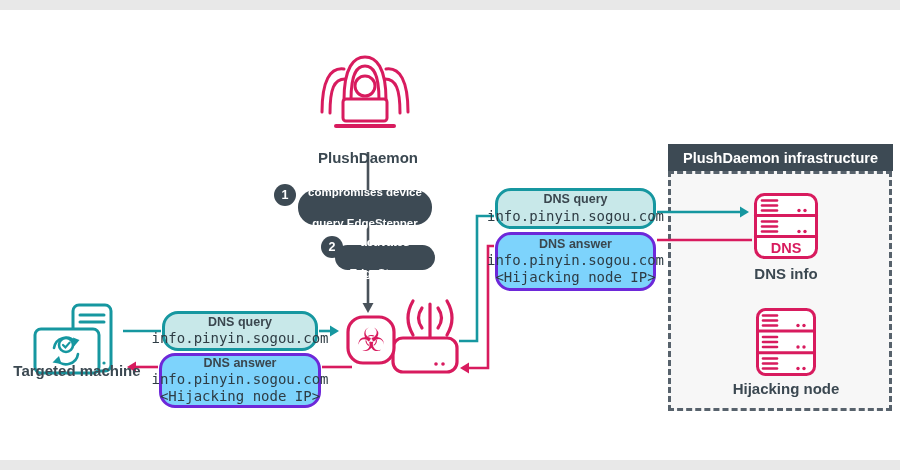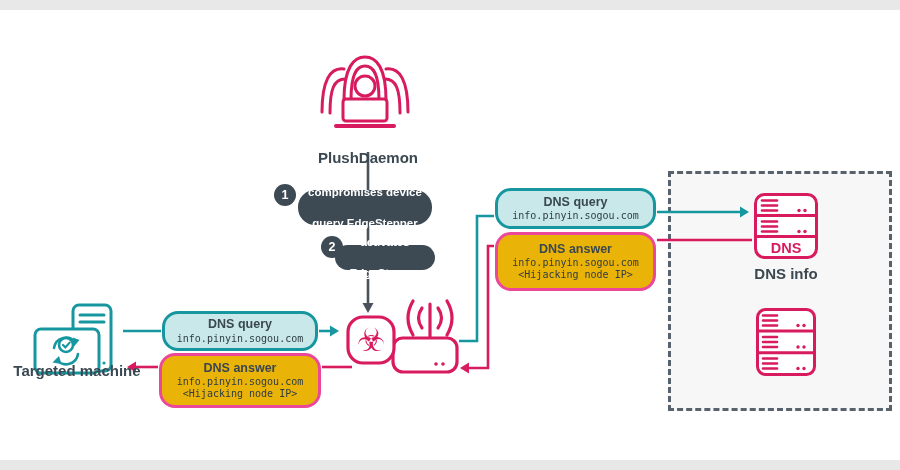--- a/index.html
+++ b/index.html
@@ -12,23 +12,23 @@
   .bar.bottom{top:460px;}
   .abs{position:absolute;}
   .connectors{position:absolute;left:0;top:0;width:900px;height:470px;pointer-events:none;}
   
   .msg-box{
     position:absolute;border-radius:16px;display:flex;flex-direction:column;
     align-items:center;justify-content:center;text-align:center;line-height:1.22;
     box-sizing:border-box;padding:2px 4px;
   }
   .msg-box.teal{background:#c8e8e9;border:3px solid #1697a0;}
-  .msg-box.pink{background:#eab308;border:3px solid #ec4899;}
+  .msg-box.pink{background:#7dd3fc;border:3px solid #6d28d9;}
   .msg-title{font-size:12.5px;font-weight:700;color:#3a474f;}
-  .msg-mono{font-family:"DejaVu Sans Mono",monospace;font-size:10px;color:#2e3c44;white-space:nowrap;}
+  .msg-mono{font-family:"DejaVu Sans Mono",monospace;font-size:14px;color:#2e3c44;white-space:nowrap;}
   
   .step-badge{
     position:absolute;width:22px;height:22px;border-radius:50%;background:#3d4a54;color:#ffffff;
     display:flex;align-items:center;justify-content:center;font-size:12.5px;font-weight:700;
   }
   .step-pill{
     position:absolute;background:#3d4a54;color:#ffffff;border-radius:17px;
     display:flex;flex-direction:column;align-items:center;justify-content:center;
     font-size:11.5px;font-weight:700;line-height:1.25;text-align:center;gap:16px;
   }
@@ -176,20 +176,23 @@
       <rect x="49" y="48" width="64" height="34" rx="10" fill="#ffffff"></rect>
       <circle cx="92" cy="74" r="1.8" fill="#d81b5e" stroke="none"></circle>
       <circle cx="99" cy="74" r="1.8" fill="#d81b5e" stroke="none"></circle>
       <g>
         <rect x="4" y="27" width="46" height="46" rx="15" fill="#ffffff"></rect>
         <text x="27" y="61" text-anchor="middle" font-family="DejaVu Sans" font-size="32" fill="#d81b5e" stroke="none">☣</text>
       </g>
     </g>
   </svg>
 
+  <div class="infra-header">
+    <span>PlushDaemon infrastructure</span>
+  </div>
 
   <svg class="abs" style="left:753px;top:192px;" width="66" height="68" viewBox="0 0 66 68">
     <g stroke="#d81b5e" stroke-width="3" fill="none" stroke-linecap="round">
       <rect x="2.5" y="2.5" width="61" height="63" rx="9" fill="#ffffff"></rect>
       <line x1="2.5" y1="23.5" x2="63.5" y2="23.5"></line>
       <line x1="2.5" y1="44.5" x2="63.5" y2="44.5"></line>
       <g stroke-width="2.6">
         <path d="M9,8.5 H24"></path>
           <path d="M9,13.5 H24"></path>
           <path d="M9,18.5 H24"></path>
@@ -223,14 +226,15 @@
           <path d="M8,61.5 H22"></path>
       </g>
       <circle cx="43" cy="18.5" r="1.7" fill="#d81b5e" stroke="none"></circle>
       <circle cx="49" cy="18.5" r="1.7" fill="#d81b5e" stroke="none"></circle>
       <circle cx="43" cy="40" r="1.7" fill="#d81b5e" stroke="none"></circle>
       <circle cx="49" cy="40" r="1.7" fill="#d81b5e" stroke="none"></circle>
       <circle cx="43" cy="61.5" r="1.7" fill="#d81b5e" stroke="none"></circle>
       <circle cx="49" cy="61.5" r="1.7" fill="#d81b5e" stroke="none"></circle>
     </g>
   </svg>
+  <div class="node-label" style="left:706px;top:380px;width:160px;">Hijacking node</div>
 
 </div>
 
 </body></html>

